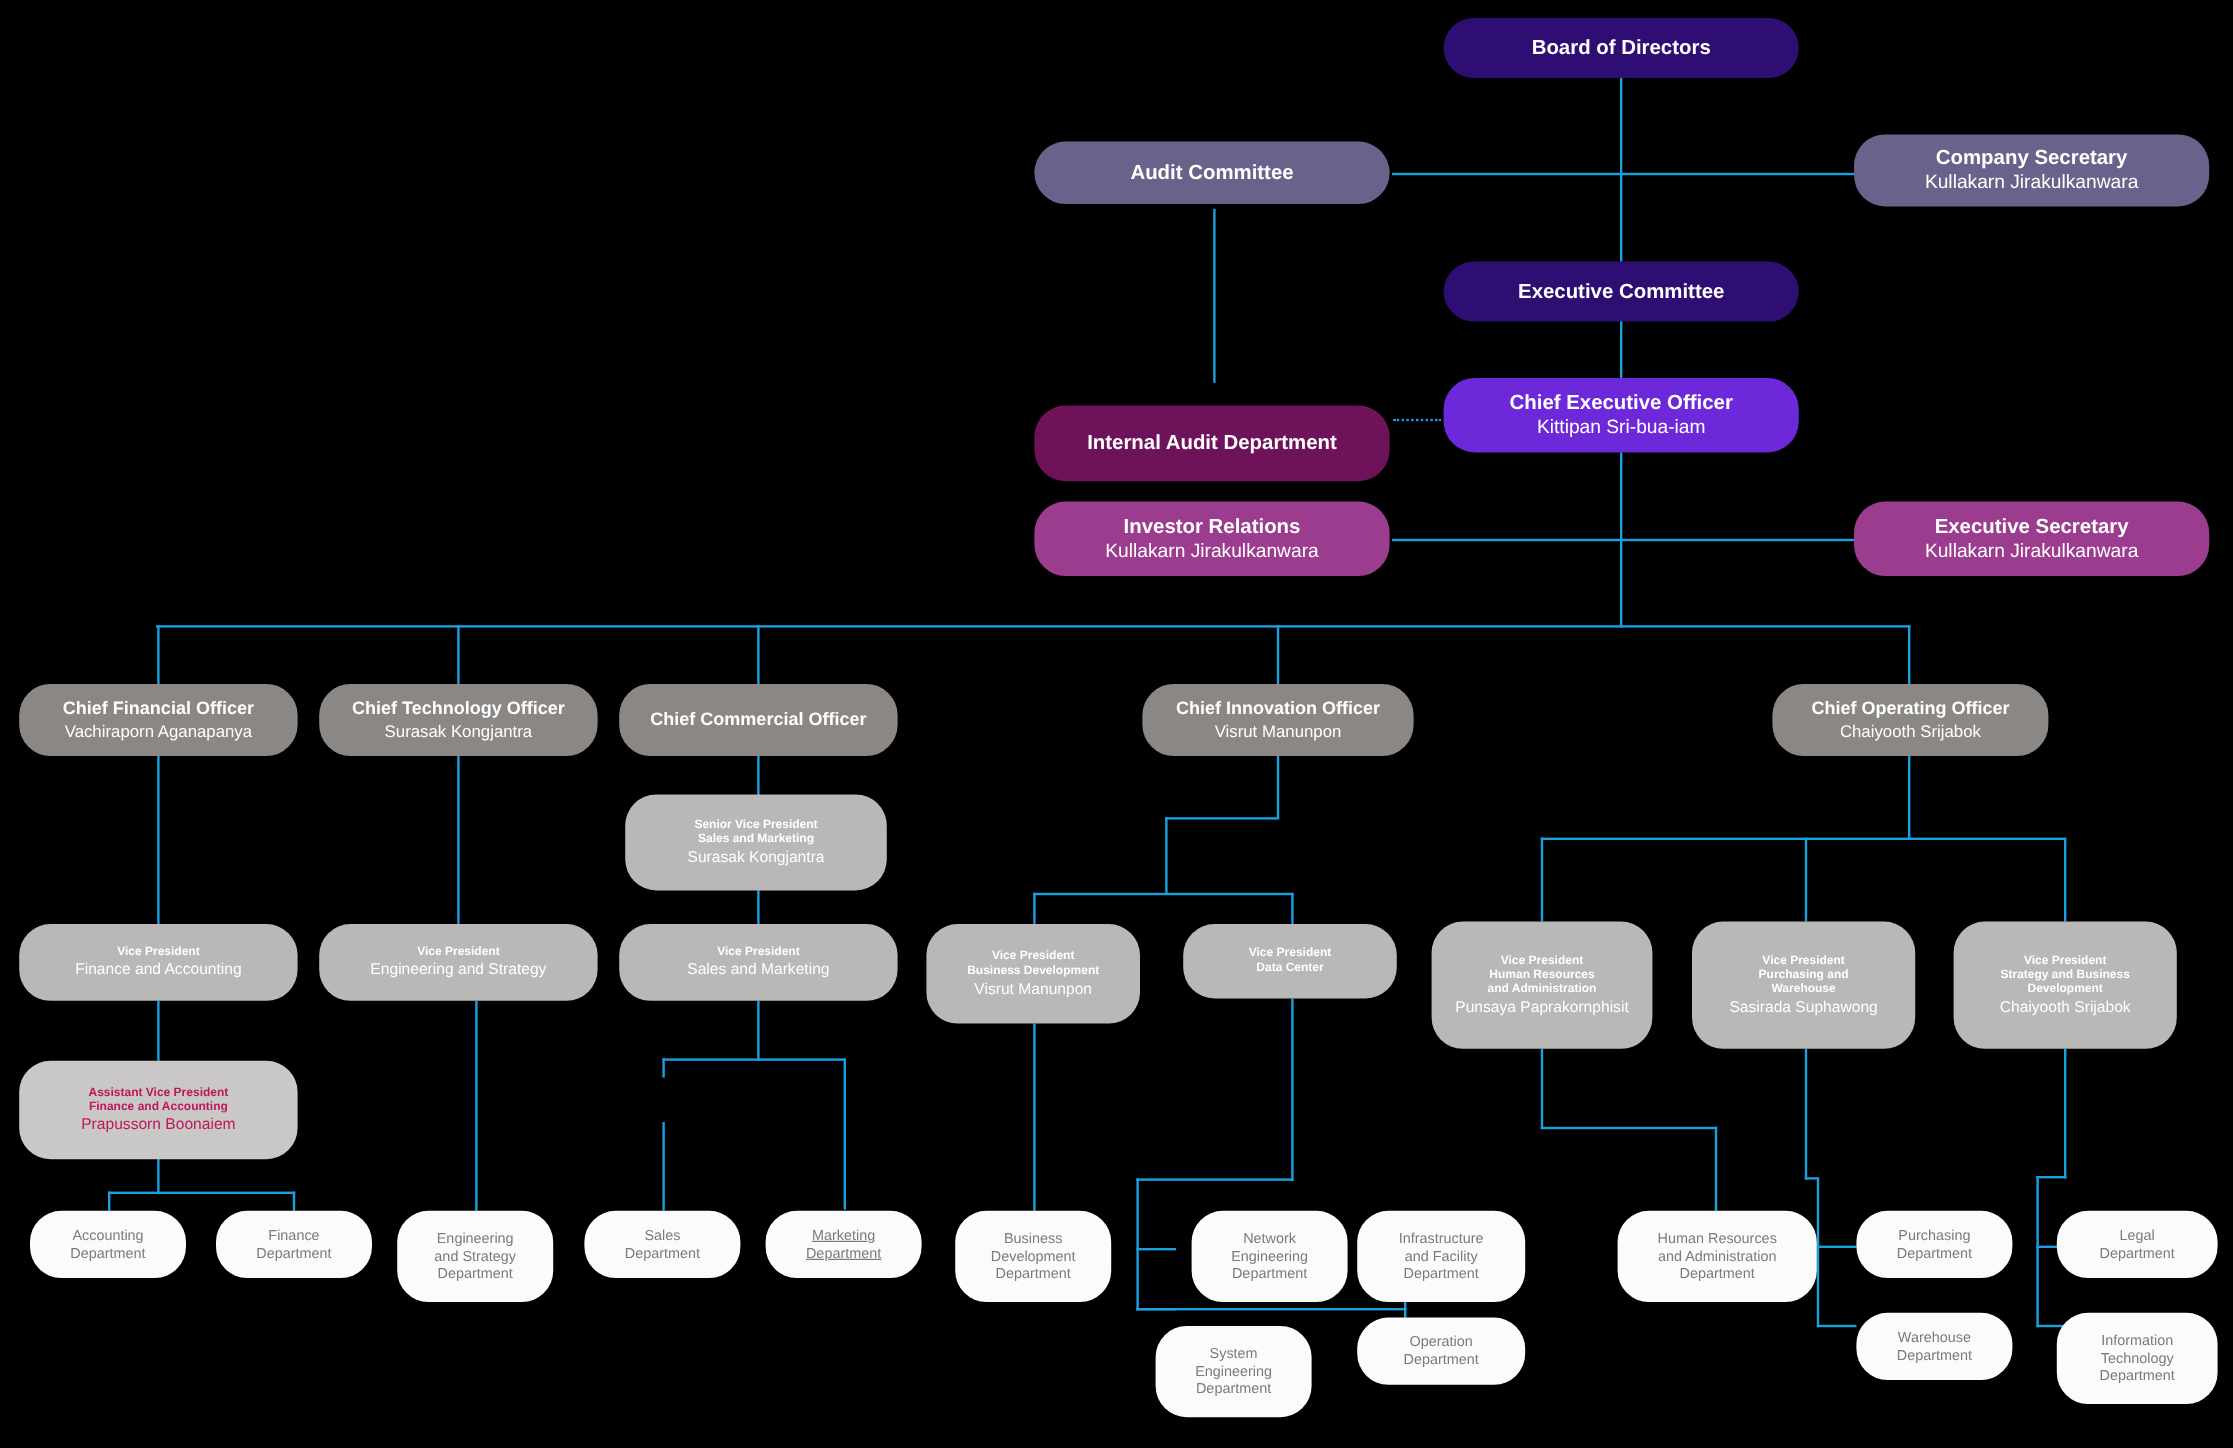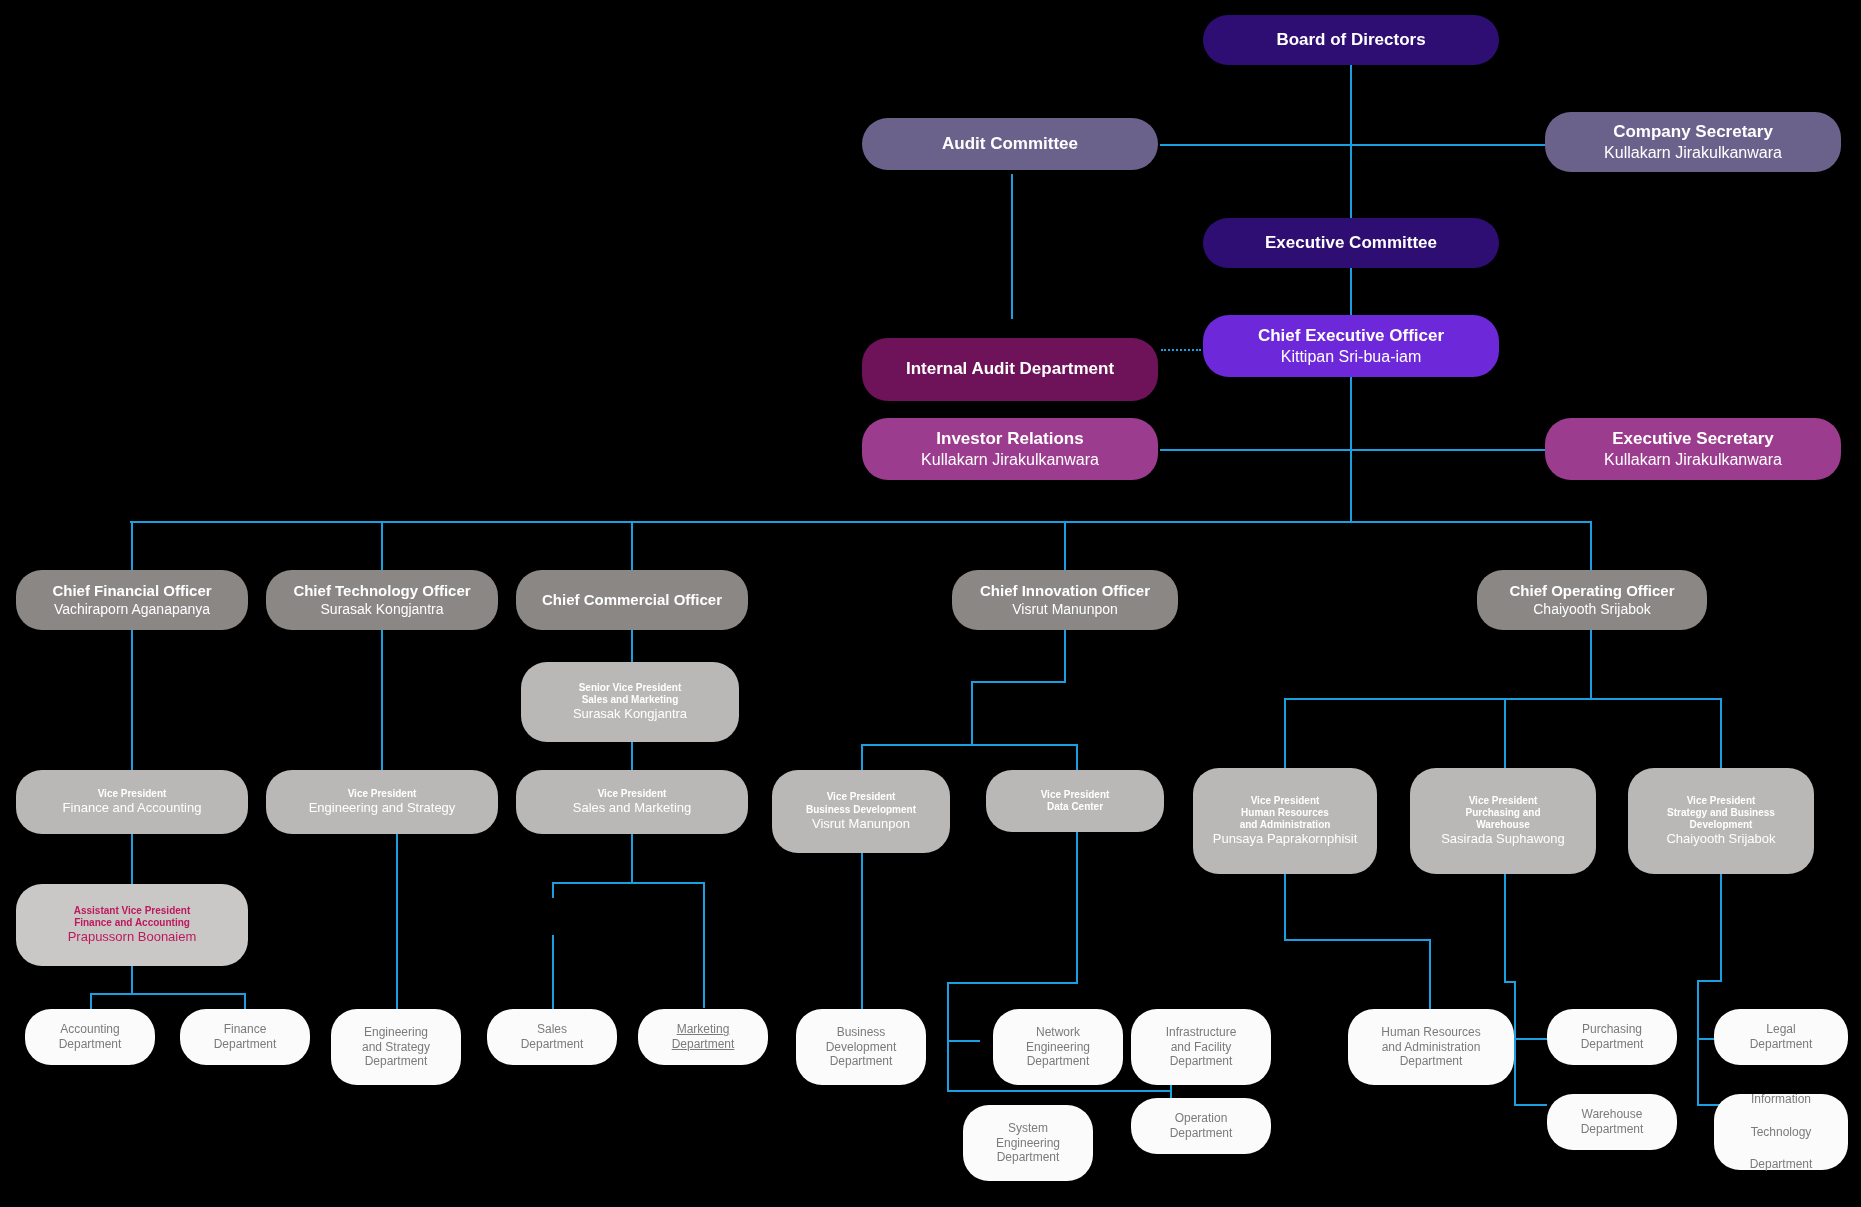--- a/index.html
+++ b/index.html
@@ -353,19 +353,19 @@
   <div class="node v-white t-dept" style="left:1547px; top:1094px; width:130px; height:56px;">
     <span>Warehouse</span>
     <span>Department</span>
   </div>
 
   <div class="node v-white t-dept" style="left:1714px; top:1009px; width:134px; height:56px;">
     <span>Legal</span>
     <span>Department</span>
   </div>
 
-  <div class="node v-white t-dept" style="left:1714px; top:1094px; width:134px; height:76px;gap:18px;">
+  <div class="node v-white t-dept" style="left:1714px; top:1094px; width:134px; height:76px;">
     <span>Information</span>
     <span>Technology</span>
     <span>Department</span>
   </div>
 
 </div>
 
 </body></html>

